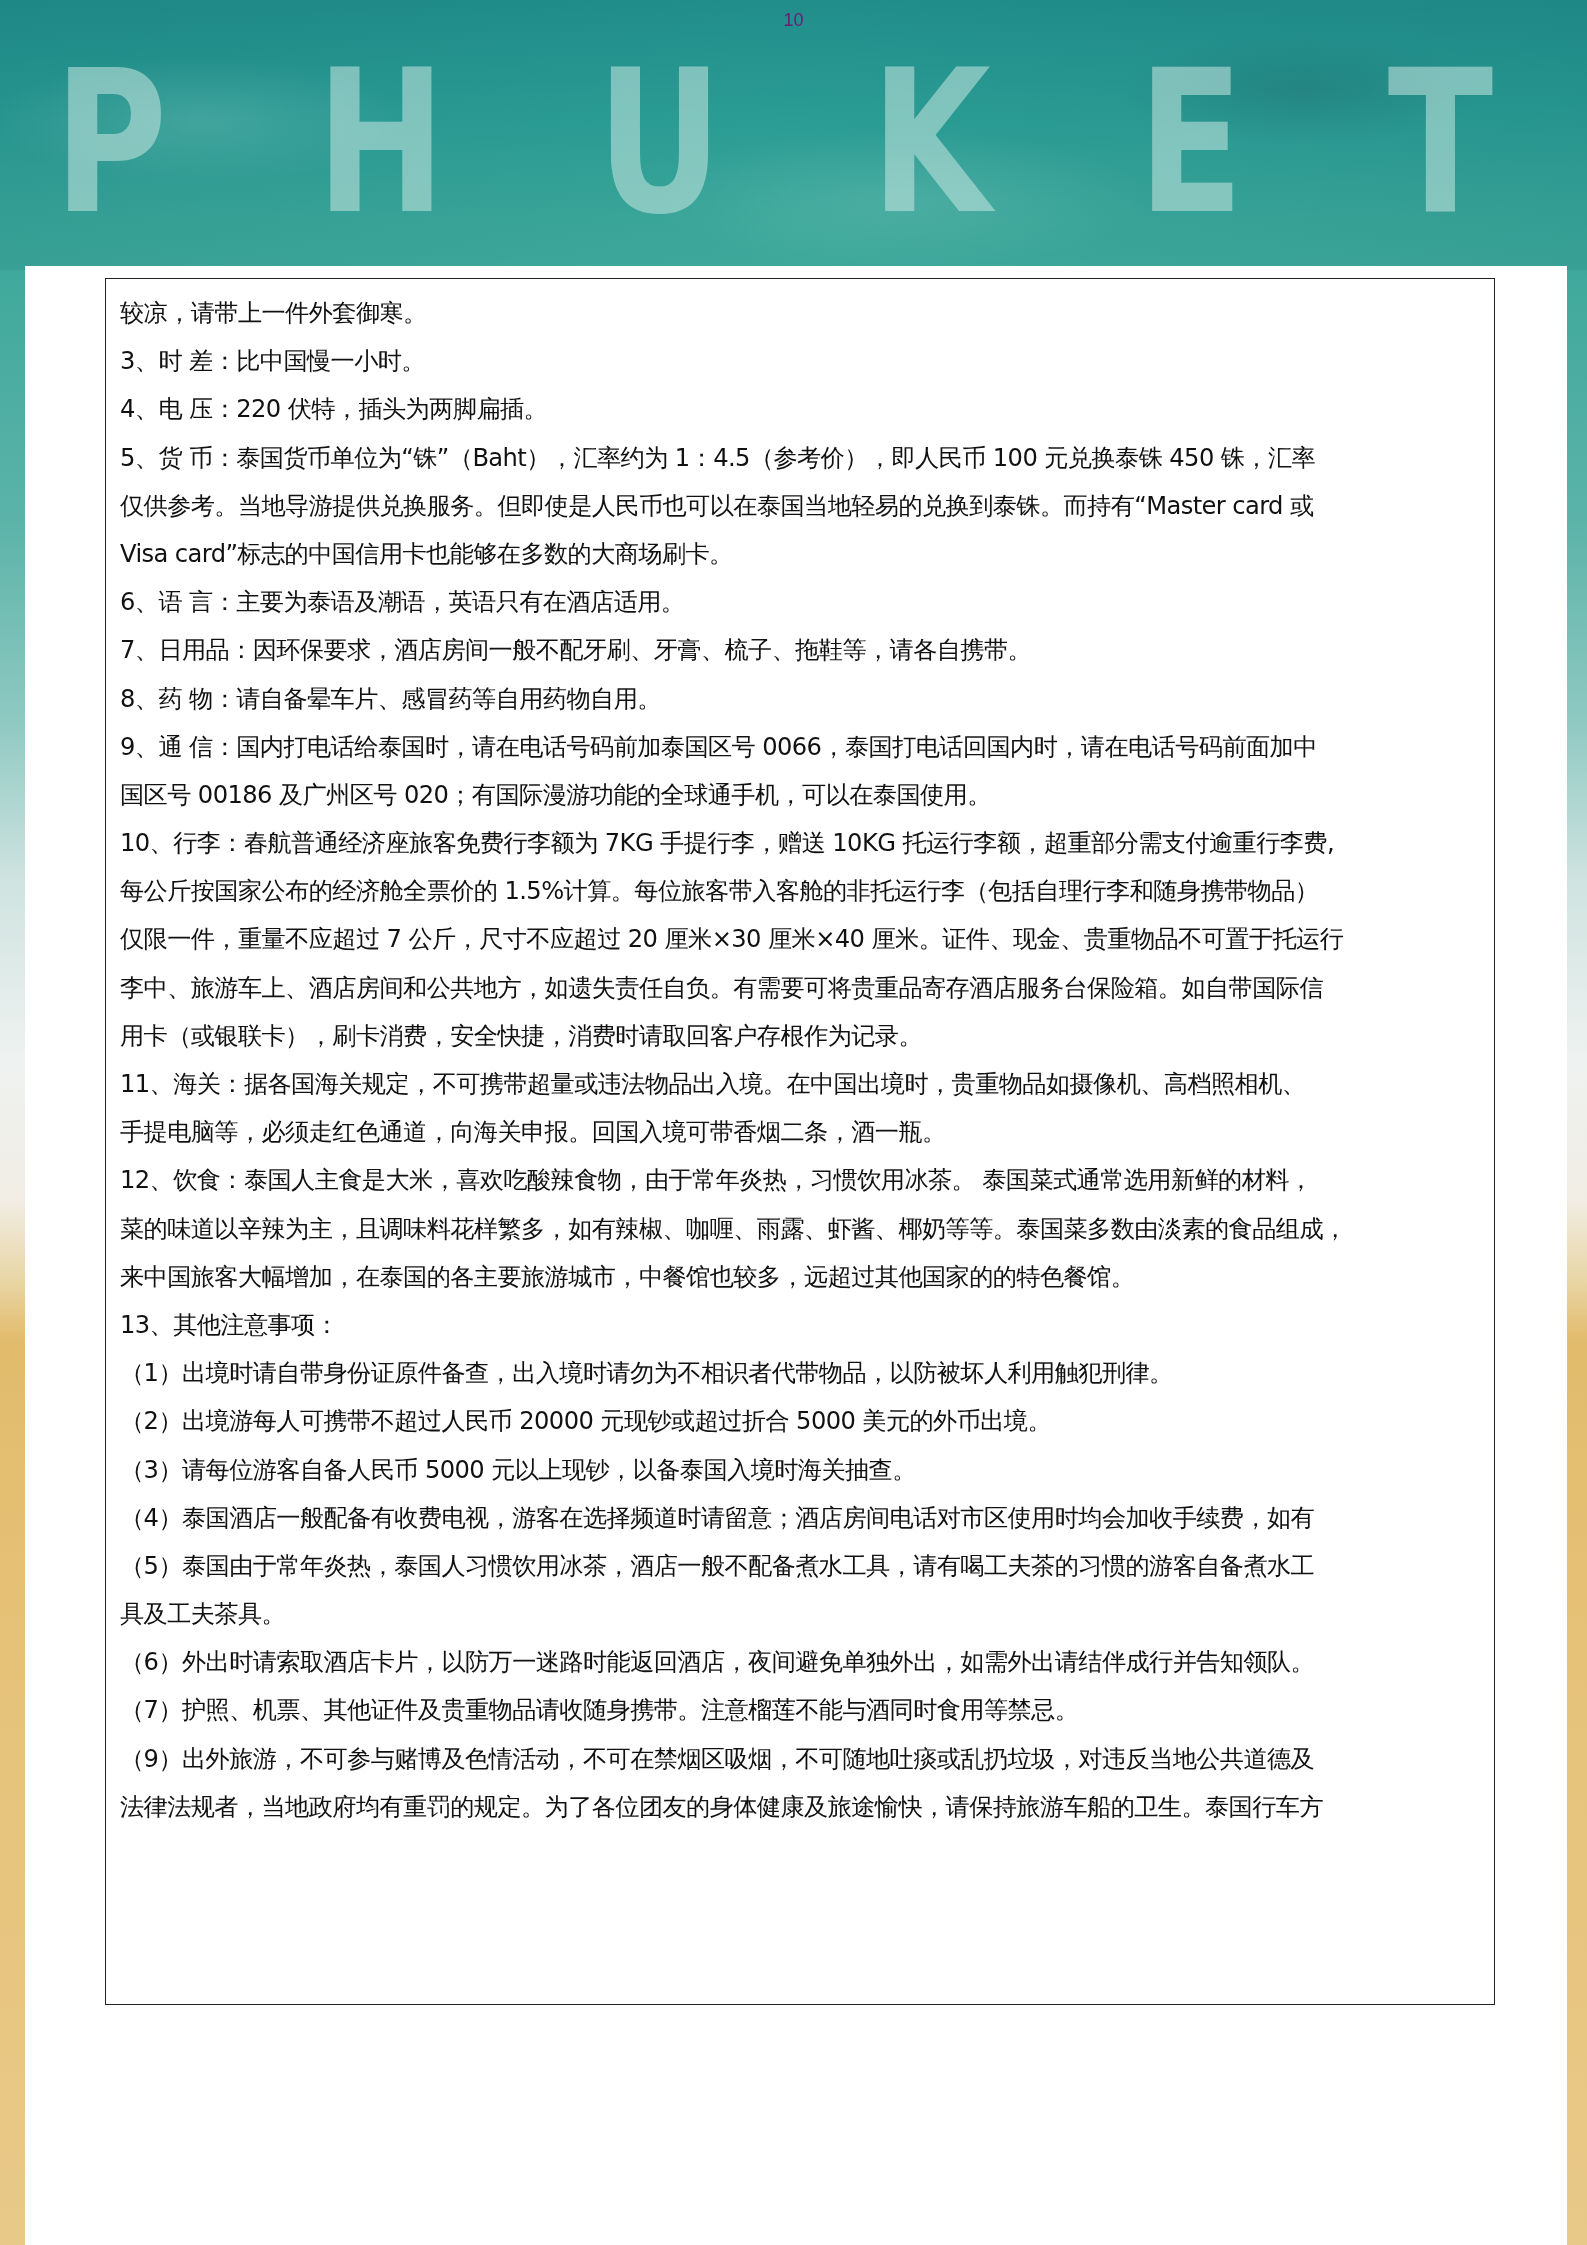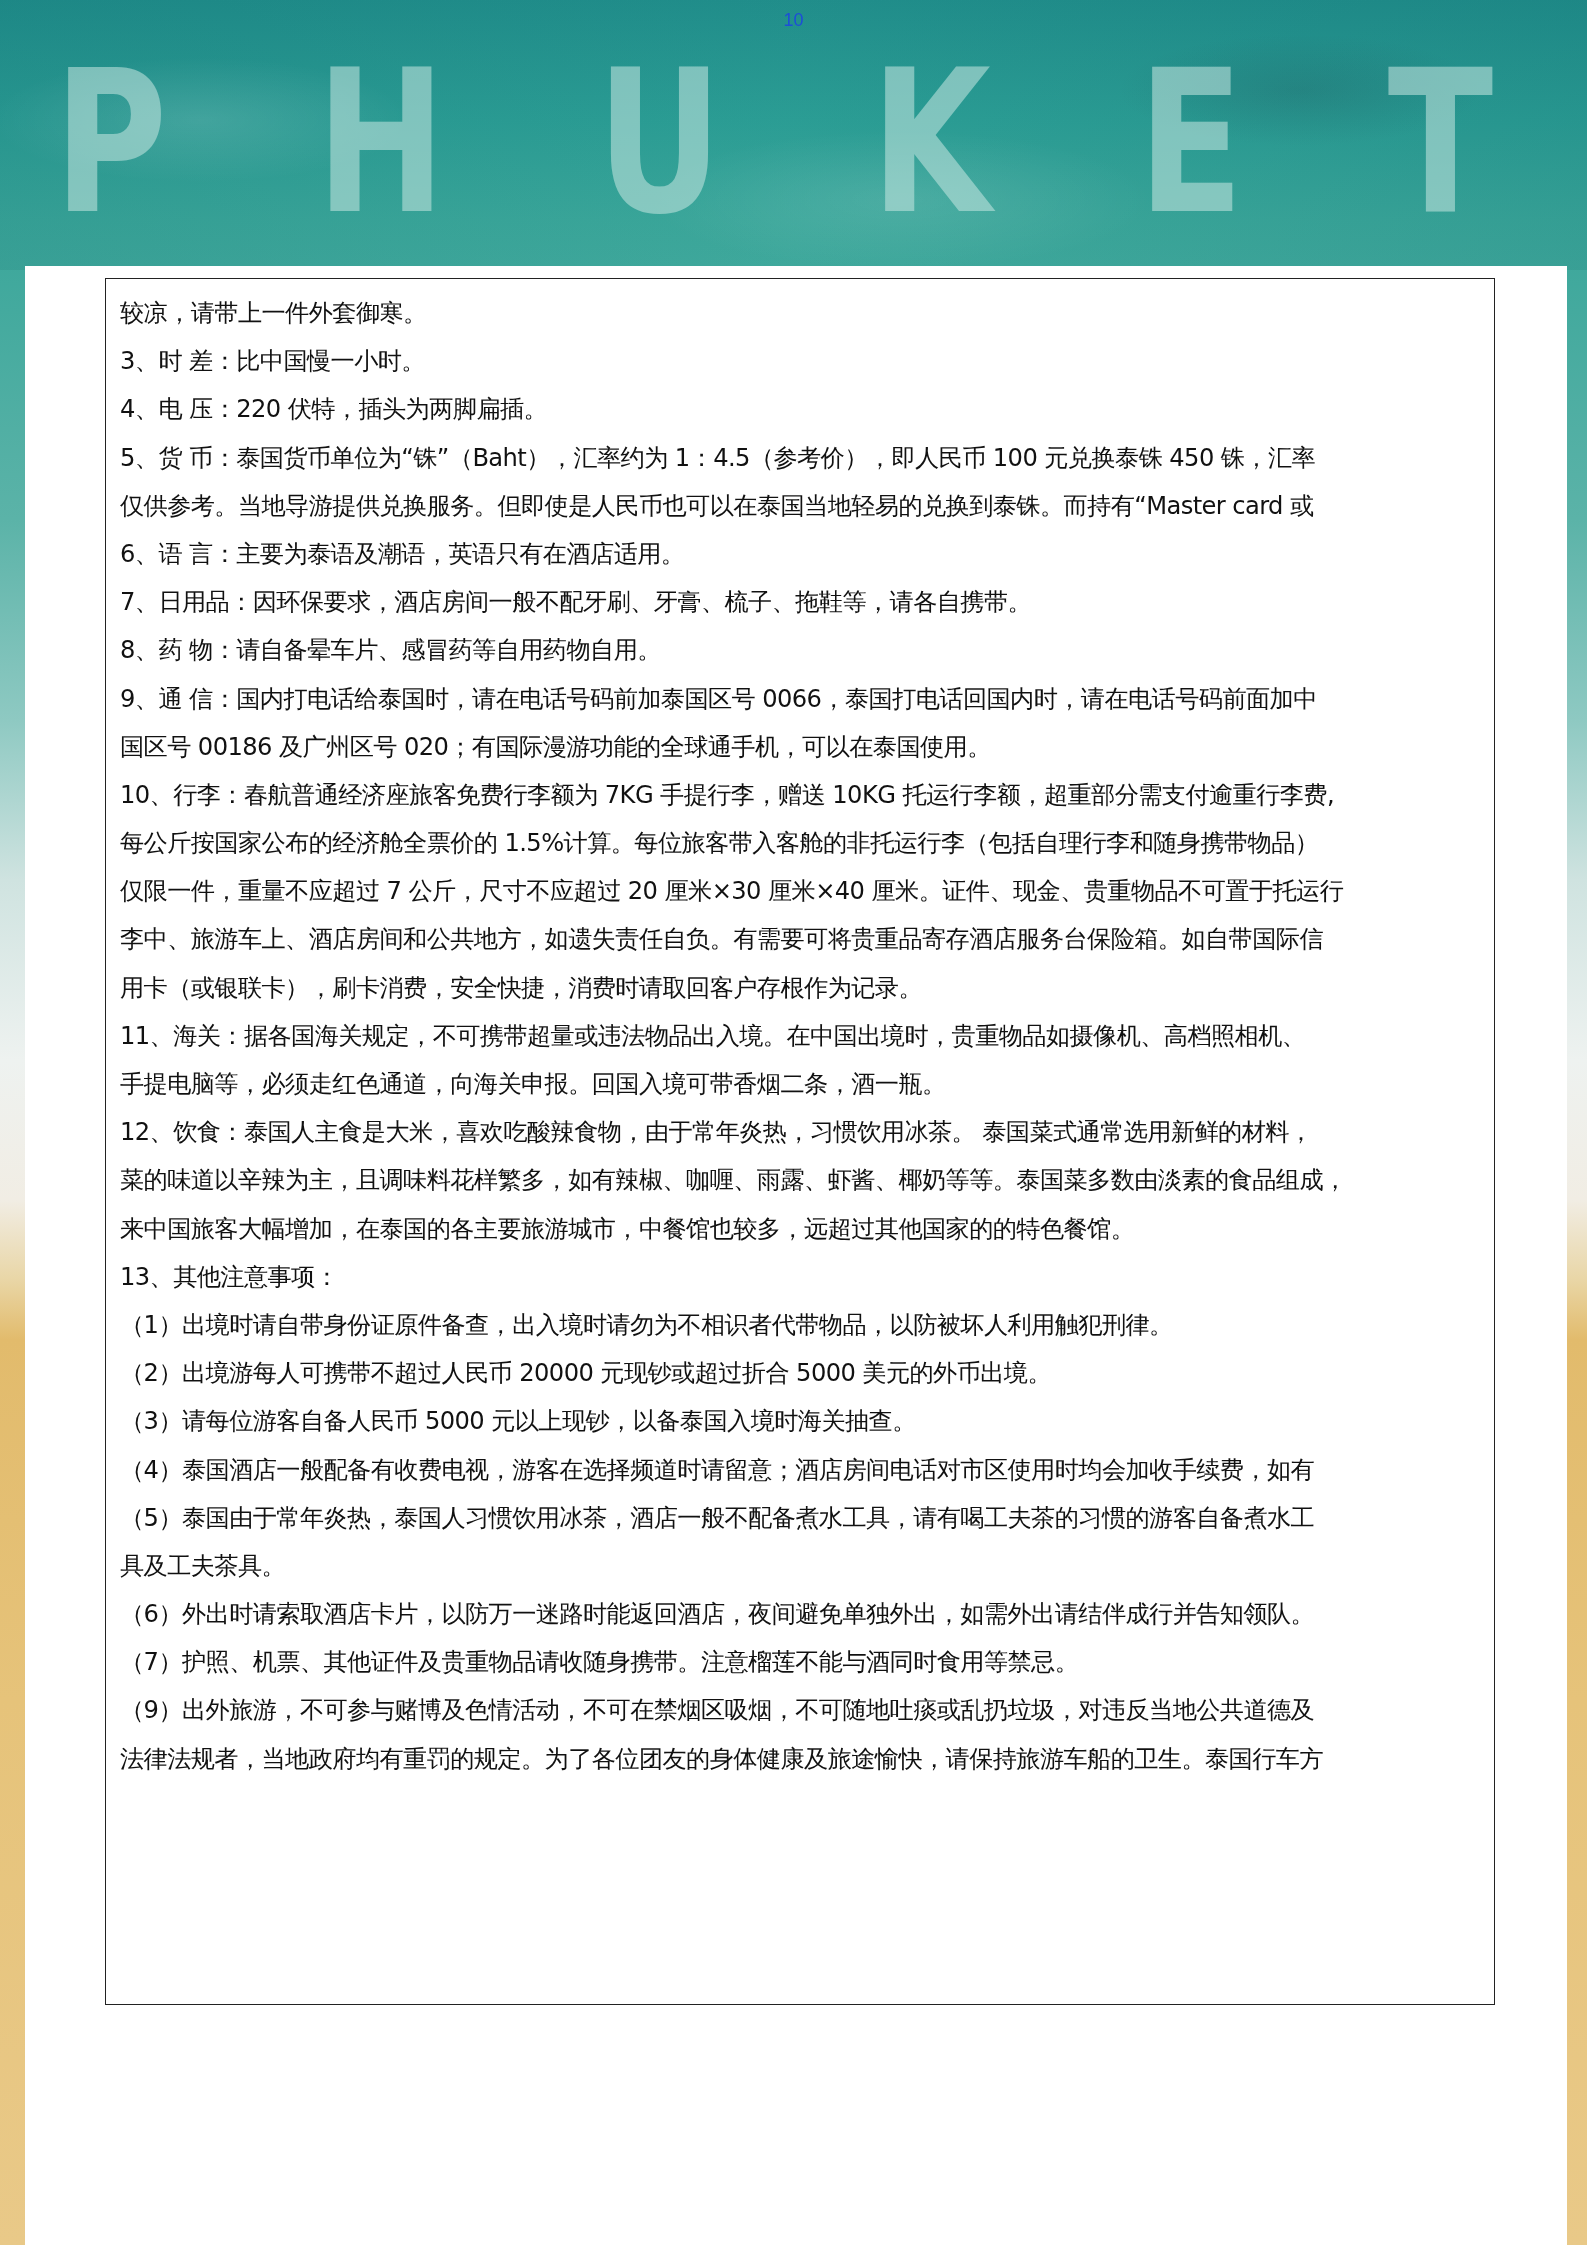--- a/index.html
+++ b/index.html
@@ -19,21 +19,21 @@
   .bg-top-texture {
     position: absolute; left: 0; top: 0; width: 1587px; height: 270px;
     background:
       radial-gradient(ellipse 300px 90px at 200px 120px, rgba(255,255,255,0.12), transparent 70%),
       radial-gradient(ellipse 360px 100px at 900px 200px, rgba(255,255,255,0.10), transparent 70%),
       radial-gradient(ellipse 260px 80px at 1300px 90px, rgba(30,70,80,0.20), transparent 70%),
       linear-gradient(90deg, rgba(20,110,110,0.15), rgba(60,170,150,0.05), rgba(20,110,110,0.15));
   }
   .page-number {
     position: absolute; left: 0; width: 1587px; top: 10px; text-align: center;
-    font-family: "Liberation Sans", sans-serif; font-size: 18px; color: #1d4ed8;
+    font-family: "Liberation Sans", sans-serif; font-size: 18px; color: #701a75;
   }
   .title-letters {
     position: absolute; top: 58px; left: 38px; width: 1470px; height: 170px;
     display: flex; justify-content: space-between; align-items: center;
   }
   .title-letters span {
     font-family: "DejaVu Sans", sans-serif; font-weight: bold;
     font-size: 198px; line-height: 170px; color: rgba(200, 232, 226, 0.55);
     transform: scaleX(0.78); transform-origin: center;
   }
@@ -70,20 +70,21 @@
 </div>
 
 <div class="panel"></div>
 
 <div class="textbox">
   <div class="line">较凉，请带上一件外套御寒。</div>
   <div class="line">3、时  差：比中国慢一小时。</div>
   <div class="line">4、电  压：220 伏特，插头为两脚扁插。</div>
   <div class="line">5、货  币：泰国货币单位为“铢”（Baht），汇率约为 1：4.5（参考价），即人民币 100 元兑换泰铢 450 铢，汇率</div>
   <div class="line">仅供参考。当地导游提供兑换服务。但即使是人民币也可以在泰国当地轻易的兑换到泰铢。而持有“Master card 或</div>
+  <div class="line">Visa card”标志的中国信用卡也能够在多数的大商场刷卡。</div>
   <div class="line">6、语  言：主要为泰语及潮语，英语只有在酒店适用。</div>
   <div class="line">7、日用品：因环保要求，酒店房间一般不配牙刷、牙膏、梳子、拖鞋等，请各自携带。</div>
   <div class="line">8、药  物：请自备晕车片、感冒药等自用药物自用。</div>
   <div class="line">9、通  信：国内打电话给泰国时，请在电话号码前加泰国区号 0066，泰国打电话回国内时，请在电话号码前面加中</div>
   <div class="line">国区号 00186 及广州区号 020；有国际漫游功能的全球通手机，可以在泰国使用。</div>
   <div class="line">10、行李：春航普通经济座旅客免费行李额为 7KG 手提行李，赠送 10KG 托运行李额，超重部分需支付逾重行李费,</div>
   <div class="line">每公斤按国家公布的经济舱全票价的  1.5%计算。每位旅客带入客舱的非托运行李（包括自理行李和随身携带物品）</div>
   <div class="line">仅限一件，重量不应超过 7 公斤，尺寸不应超过 20 厘米×30 厘米×40 厘米。证件、现金、贵重物品不可置于托运行</div>
   <div class="line">李中、旅游车上、酒店房间和公共地方，如遗失责任自负。有需要可将贵重品寄存酒店服务台保险箱。如自带国际信</div>
   <div class="line">用卡（或银联卡），刷卡消费，安全快捷，消费时请取回客户存根作为记录。</div>

